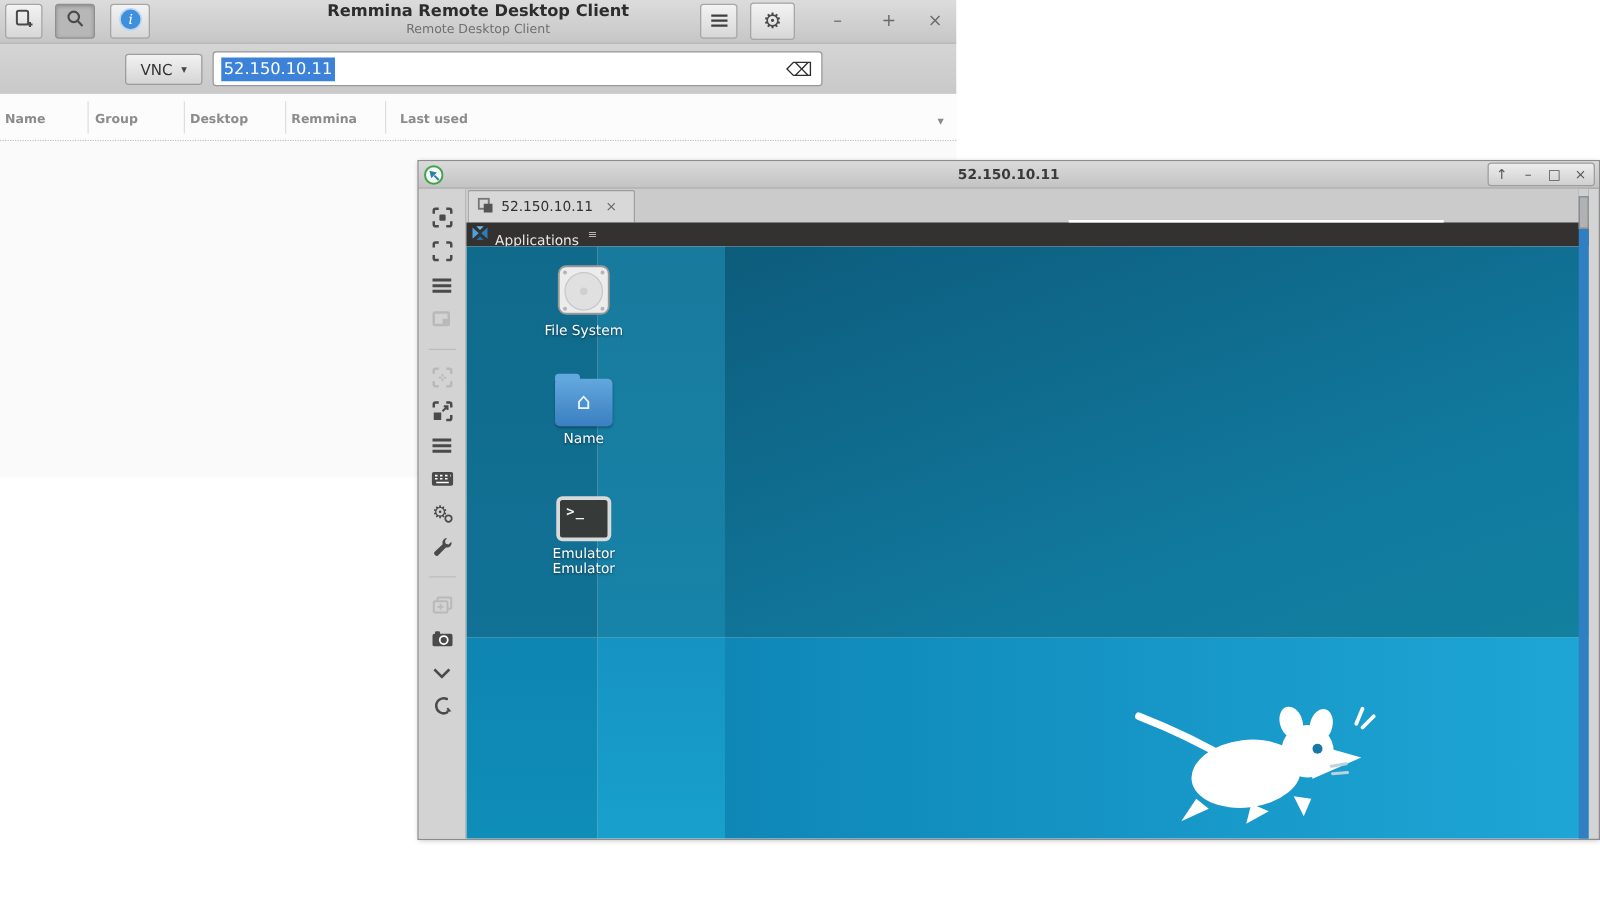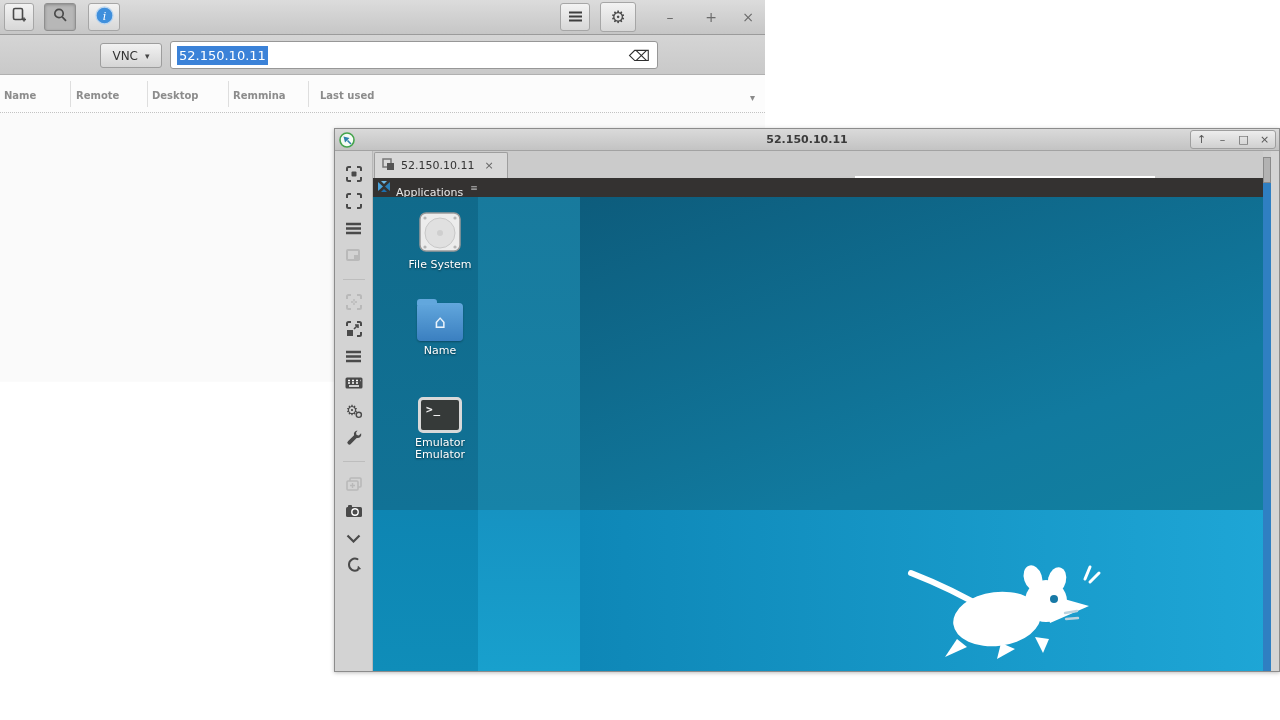--- a/index.html
+++ b/index.html
@@ -73,21 +73,21 @@
 
   #desktop { position:absolute; left:0; top:46px; right:0; bottom:0; overflow:hidden; }
   .dblock { position:absolute; }
   #d-r1c1 { left:0; top:0; width:105px; height:313px; background:linear-gradient(180deg,#106a8b,#117296); }
   #d-r1c2 { left:105px; top:0; width:102px; height:313px; background:linear-gradient(180deg,#187a9d,#1783a8); }
   #d-r1c3 { left:207px; top:0; right:0; height:313px; background:linear-gradient(160deg,#0d5c7c,#117a9f 70%,#12809f); }
   #d-r2c1 { left:0; top:313px; width:105px; bottom:0; background:linear-gradient(180deg,#0e85b2,#0f8db9); }
   #d-r2c2 { left:105px; top:313px; width:102px; bottom:0; background:linear-gradient(180deg,#1693c2,#18a0cd); }
   #d-r2c3 { left:207px; top:313px; right:0; bottom:0; background:linear-gradient(90deg,#0e87b7,#1ea6d6); }
 
-  .desk-icon { position:absolute; width:72px; text-align:center; }
+  .desk-icon { position:absolute; width:72px; text-align:center;margin-left:27px; }
   .desk-icon .ic { display:flex; justify-content:center; }
   .desk-icon .lbl { margin-top:4px; font-size:11px; color:#ffffff; line-height:12px;
     text-shadow:0 1px 2px rgba(0,0,0,.55); }
   #icon-filesystem { left:31px; top:12px; }
   #icon-home { left:31px; top:106px; }
   #icon-terminal { left:31px; top:200px; }
   #home-glyph-box { width:46px; height:38px; background:linear-gradient(180deg,#62a7dd,#3a7fc0);
     border-radius:4px; position:relative; box-shadow:0 1px 2px rgba(0,0,0,.3); }
   #home-glyph-box:before { content:""; position:absolute; left:0; top:-4px; width:20px; height:6px;
     background:#62a7dd; border-radius:3px 3px 0 0; }
@@ -126,20 +126,24 @@
     </div>
     <div class="hbtn" style="left:88px;width:32px;">
       <span>
         <svg width="19" height="19" viewBox="0 0 19 19">
             <circle cx="9.5" cy="9.5" r="8.5" fill="#3f8fdc" stroke="#bcd6ef" stroke-width="1.3"></circle>
             <text x="9.5" y="13.6" text-anchor="middle" font-size="11" font-style="italic" font-family="DejaVu Serif,serif" fill="#ffffff">i</text>
           </svg>
       </span>
     </div>
 
+    <div id="title-wrap" class="abs">
+      <div id="main-title">Remmina Remote Desktop Client</div>
+      <div id="main-subtitle">Remote Desktop Client</div>
+    </div>
 
     <div class="hbtn" style="left:560px;width:30px;">
       <span>
         <svg width="15" height="13" viewBox="0 0 15 13">
             <path d="M1 2.5h13M1 6.5h13M1 10.5h13" stroke="#3f3f3f" stroke-width="1.8"></path>
           </svg>
       </span>
     </div>
     <div class="hbtn" style="left:600px;width:36px;height:30px;top:2px;">
       <span class="gearglyph" style="font-size:17px;">⚙</span>
@@ -156,21 +160,21 @@
       <span id="protocol-arrow">▾</span>
     </div>
     <div id="address-entry">
       <span id="address-selection">52.150.10.11</span>
       <span id="clear-entry">⌫</span>
     </div>
   </div>
 
   <div id="list-header" class="abs">
     <span class="col-label" style="left:4px;">Name</span>
-    <span class="col-label" style="left:76px;">Remote</span>
+    <span class="col-label" style="left:76px;">Group</span>
     <span class="col-label" style="left:152px;">Desktop</span>
     <span class="col-label" style="left:233px;">Remmina</span>
     <span class="col-label" style="left:320px;">Last used</span>
     <span class="col-sep" style="left:70px;"></span>
     <span class="col-sep" style="left:147px;"></span>
     <span class="col-sep" style="left:228px;"></span>
     <span class="col-sep" style="left:308px;"></span>
     <span id="sort-arrow">▾</span>
   </div>
   <div id="list-area" class="abs"></div>

